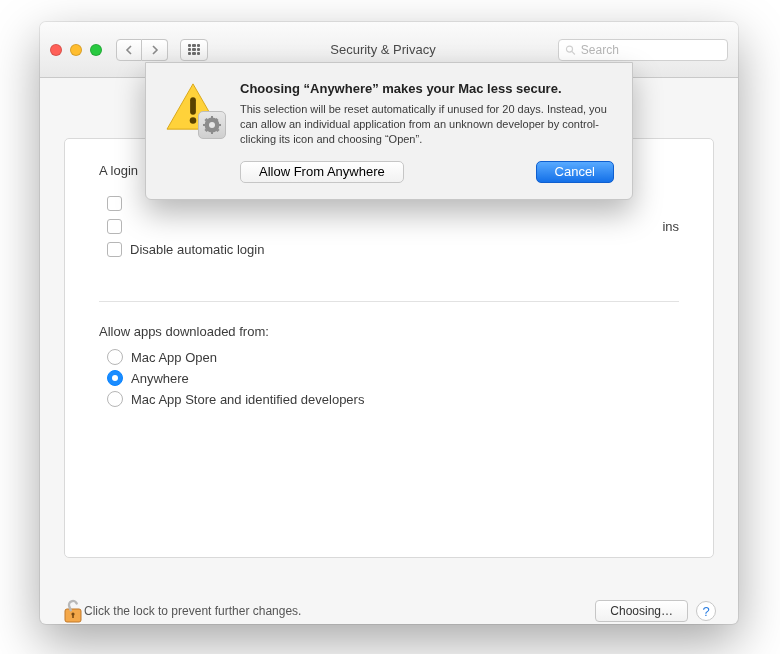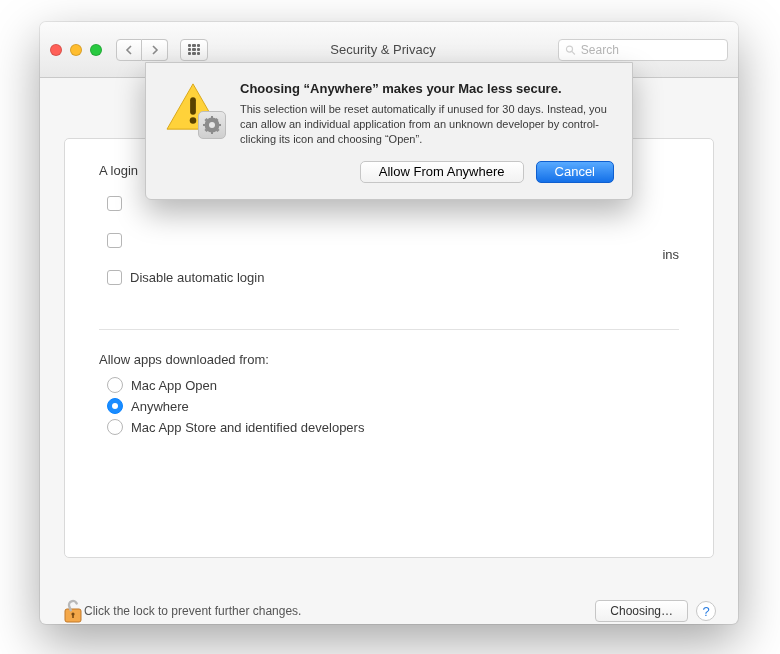--- a/index.html
+++ b/index.html
@@ -53,21 +53,21 @@
     position:absolute; left:50%; transform:translateX(-50%); top:40px; width:488px;
     background:#f2f2f2; border:1px solid #c7c7c7; border-radius:0 0 6px 6px;
     box-shadow: 0 14px 30px rgba(0,0,0,0.28);
     padding:18px 18px 16px 18px; display:flex; gap:14px;
   }
   .sheet .icon-wrap{position:relative; width:62px; flex:0 0 62px;}
   .warn-tri { width:58px; height:52px; }
   .gear-badge { position:absolute; left:34px; top:30px; width:28px; height:28px; border-radius:5px; background:linear-gradient(#e7e7e7,#cfcfcf); border:1px solid #bdbdbd; display:flex;align-items:center;justify-content:center;}
   .sheet h3{font-size:13px; font-weight:700; color:#222; margin-bottom:6px;}
   .sheet p{font-size:11px; color:#3a3a3a; line-height:1.35; margin-bottom:14px;}
-  .sheet .row{display:flex; gap:12px; justify-content:flex-end;}
+  .sheet .row{display:flex; gap:12px; justify-content:space-between;}
   .sheet .sbtn{height:22px; padding:0 18px; font-size:13px; border-radius:5px; border:1px solid #c6c6c6; background:linear-gradient(#fff,#f2f2f2); display:inline-flex;align-items:center;justify-content:center;}
   .sheet .sbtn.primary{ background:linear-gradient(#58aaff,#1470e8); border:1px solid #0f5fcf; color:#fff;}
   .trail {font-size:13px;color:#3b3b3b;}
 </style>
 </head>
 <body>
 
 <div class="window">
   <div class="titlebar">
     <div class="traffic">
@@ -119,21 +119,21 @@
       </div>
 
       <div class="check-row">
         <span class="chk"></span>
         <span></span>
       </div>
       <div class="check-row" style="justify-content:space-between;">
         <span style="display:flex;align-items:center;gap:8px;">
           <span class="chk"></span>
         </span>
-        <span style="display:flex;align-items:flex-start;gap:4px;margin-top:28px;">
+        <span style="display:flex;align-items:flex-start;gap:4px;">
           <span class="trail">ins</span>
         </span>
       </div>
       <div class="check-row">
         <span class="chk"></span>
         <span>Disable automatic login</span>
       </div>
 
       <div class="divider"></div>
 
@@ -186,20 +186,20 @@
         <rect x="2.2" y="2.2" width="2" height="3" transform="rotate(45 3.2 3.7)"></rect>
               <rect x="13.8" y="12.8" width="2" height="3" transform="rotate(45 14.8 14.3)"></rect>
         <rect x="12.8" y="2.2" width="2" height="3" transform="rotate(-45 13.8 3.7)"></rect>
               <rect x="2.2" y="12.8" width="2" height="3" transform="rotate(-45 3.2 14.3)"></rect>
             </g>
           </svg>
       </span>
     </div>
     <div style="flex:1;">
       <h3>Choosing “Anywhere” makes your Mac less secure.</h3>
-      <p>This selection will be reset automatically if unused for 30 days. Instead, you can allow an individual application from an unknown developer by control-clicking its icon and choosing “Open”.</p>
+      <p>This selection will be reset automatically if unused for 20 days. Instead, you can allow an individual application from an unknown developer by control-clicking its icon and choosing “Open”.</p>
       <div class="row">
         <span class="sbtn">Allow From Anywhere</span>
         <span class="sbtn primary">Cancel</span>
       </div>
     </div>
   </div>
 </div>
 
 </body></html>

